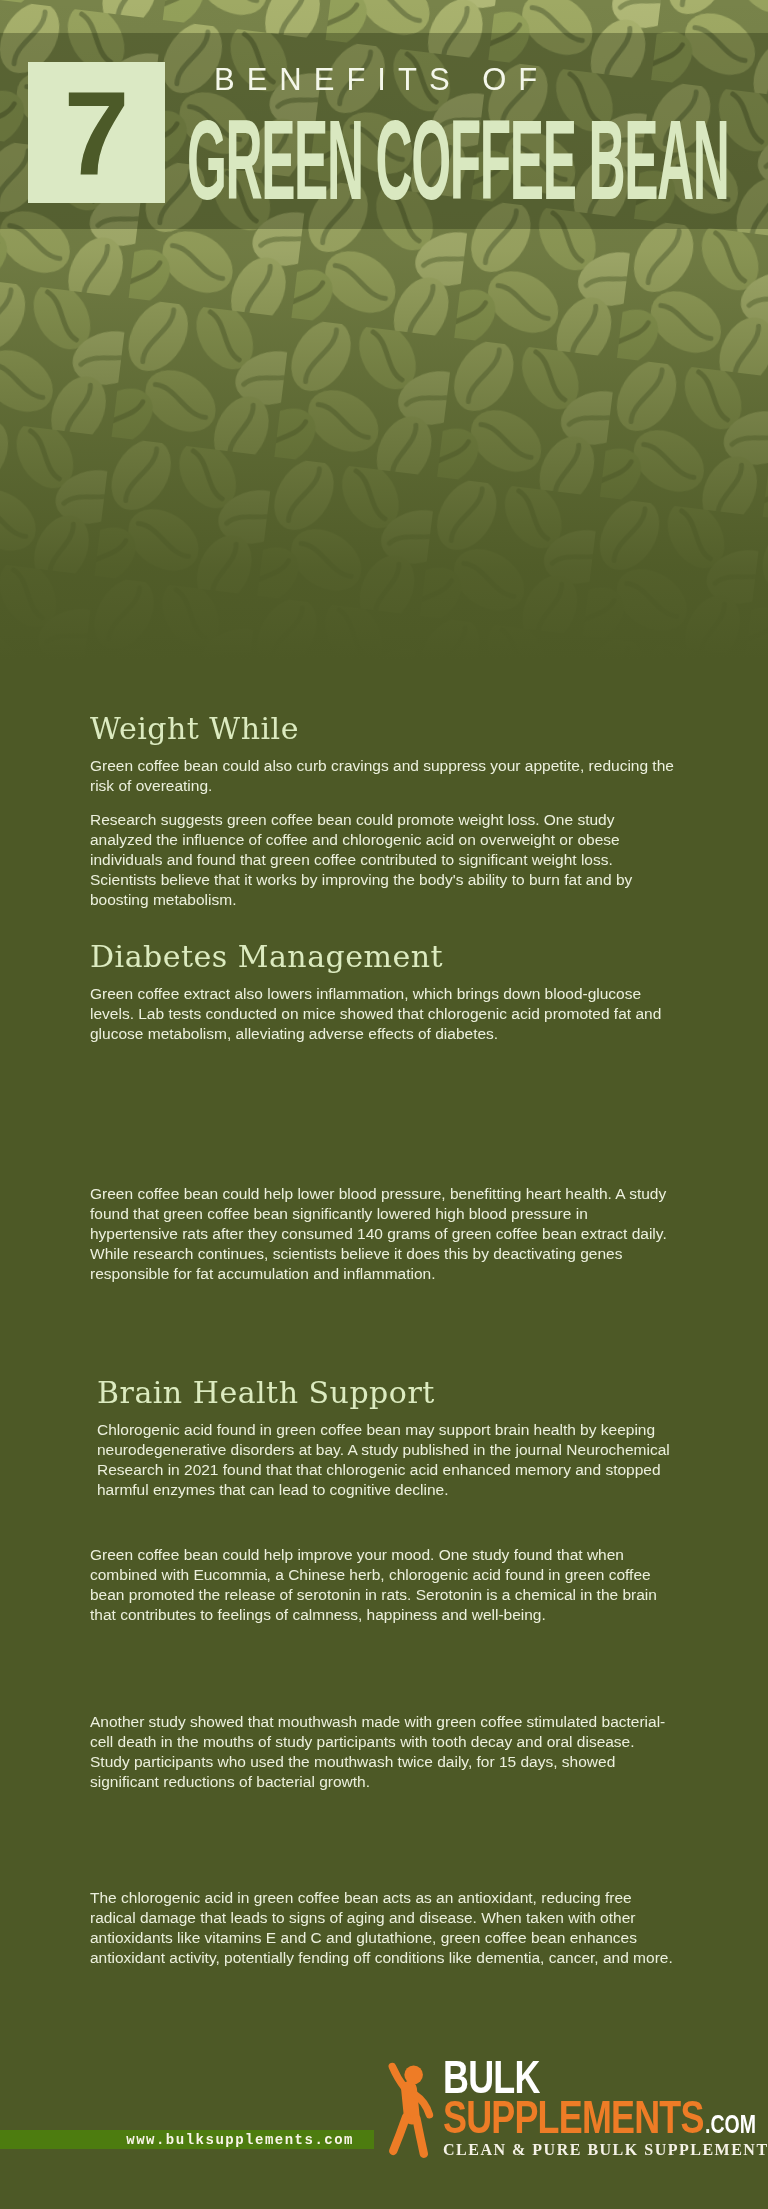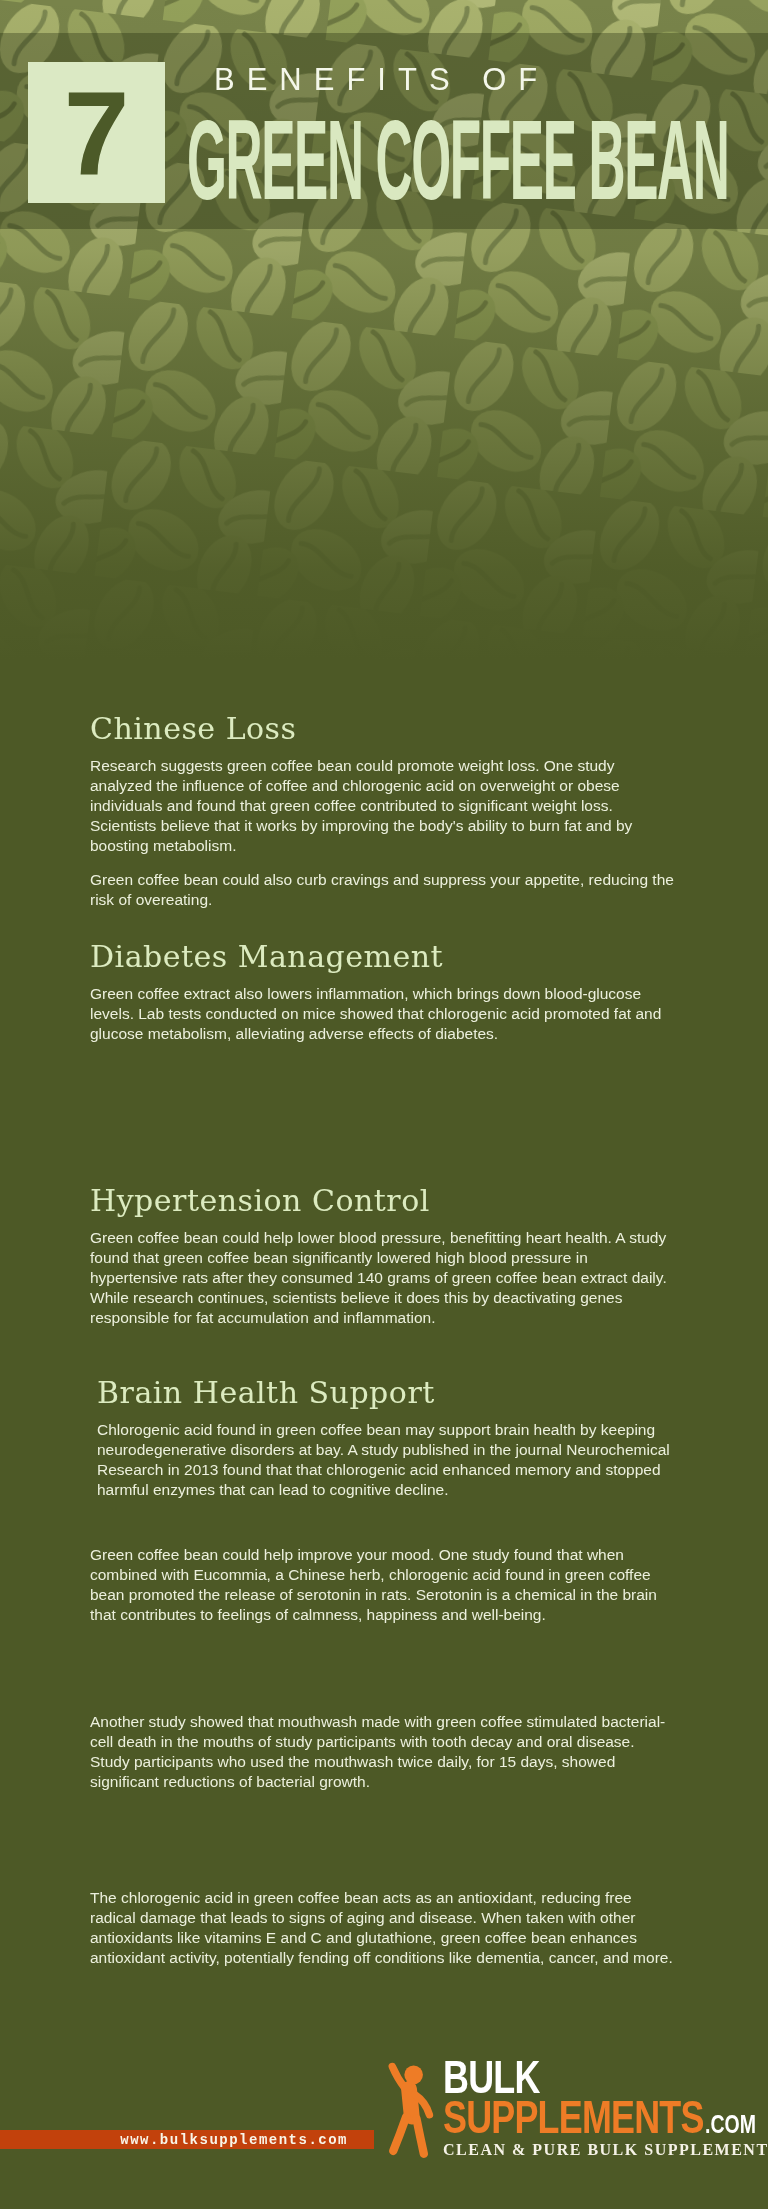--- a/index.html
+++ b/index.html
@@ -45,22 +45,22 @@
   .section p {
     margin:0 0 14px 0; font-size:15.5px; line-height:20px; color:#ecf0dd;
   }
   .s1 { top:712px; }  .s2 { top:940px; }  .s3 { top:1184px; }
   .s4 { top:1376px;margin-left:7px; } .s5 { top:1545px; } .s6 { top:1712px; }
   .s7 { top:1888px; }
 
   
   .url-bar {
     position:absolute; top:2130px; left:0; width:374px; height:19px;
-    background:#c2410c; display:flex; align-items:center; justify-content:flex-end;
-    padding-right:26px; box-sizing:border-box; cursor:pointer;
+    background:#4d7c0f; display:flex; align-items:center; justify-content:flex-end;
+    padding-right:20px; box-sizing:border-box; cursor:pointer;
   }
   .url-bar span {
     font-family:"Liberation Mono", monospace; font-weight:bold;
     font-size:14px; letter-spacing:1.5px; color:#f9f5e9; white-space:nowrap;
   }
   .logo { position:absolute; left:383px; top:2057px; display:flex; align-items:flex-start; }
   .logo-figure { display:block; margin-top:2px; }
   .logo-text { margin-left:8px; }
   .logo-bulk {
     font-weight:bold; font-size:46px; line-height:40px; letter-spacing:-1px;
@@ -131,38 +131,37 @@
     <div class="title-band">
       <div class="badge">
         <span>7</span>
       </div>
       <div class="title-small">BENEFITS OF</div>
       <div class="title-big">GREEN COFFEE BEAN</div>
     </div>
   </div>
 
   <div class="section s1">
-    <h2>Chinese Loss</h2>
+    <h2>Weight While</h2>
+    <p>Green coffee bean could also curb cravings and suppress your appetite, reducing the risk of overeating.</p>
     <p>Research suggests green coffee bean could promote weight loss. One study analyzed the influence of coffee and chlorogenic acid on overweight or obese individuals and found that green coffee contributed to significant weight loss. Scientists believe that it works by improving the body's ability to burn fat and by boosting metabolism.</p>
-    <p>Green coffee bean could also curb cravings and suppress your appetite, reducing the risk of overeating.</p>
   </div>
 
   <div class="section s2">
     <h2>Diabetes Management</h2>
     <p>Green coffee extract also lowers inflammation, which brings down blood-glucose levels. Lab tests conducted on mice showed that chlorogenic acid promoted fat and glucose metabolism, alleviating adverse effects of diabetes.</p>
   </div>
 
   <div class="section s3">
-    <h2>Hypertension Control</h2>
     <p>Green coffee bean could help lower blood pressure, benefitting heart health. A study found that green coffee bean significantly lowered high blood pressure in hypertensive rats after they consumed 140 grams of green coffee bean extract daily. While research continues, scientists believe it does this by deactivating genes responsible for fat accumulation and inflammation.</p>
   </div>
 
   <div class="section s4">
     <h2>Brain Health Support</h2>
-    <p>Chlorogenic acid found in green coffee bean may support brain health by keeping neurodegenerative disorders at bay. A study published in the journal Neurochemical Research in 2013 found that that chlorogenic acid enhanced memory and stopped harmful enzymes that can lead to cognitive decline.</p>
+    <p>Chlorogenic acid found in green coffee bean may support brain health by keeping neurodegenerative disorders at bay. A study published in the journal Neurochemical Research in 2021 found that that chlorogenic acid enhanced memory and stopped harmful enzymes that can lead to cognitive decline.</p>
   </div>
 
   <div class="section s5">
     <p>Green coffee bean could help improve your mood. One study found that when combined with Eucommia, a Chinese herb, chlorogenic acid found in green coffee bean promoted the release of serotonin in rats. Serotonin is a chemical in the brain that contributes to feelings of calmness, happiness and well-being.</p>
   </div>
 
   <div class="section s6">
     <p>Another study showed that mouthwash made with green coffee stimulated bacterial-cell death in the mouths of study participants with tooth decay and oral disease. Study participants who used the mouthwash twice daily, for 15 days, showed significant reductions of bacterial growth.</p>
   </div>
 

